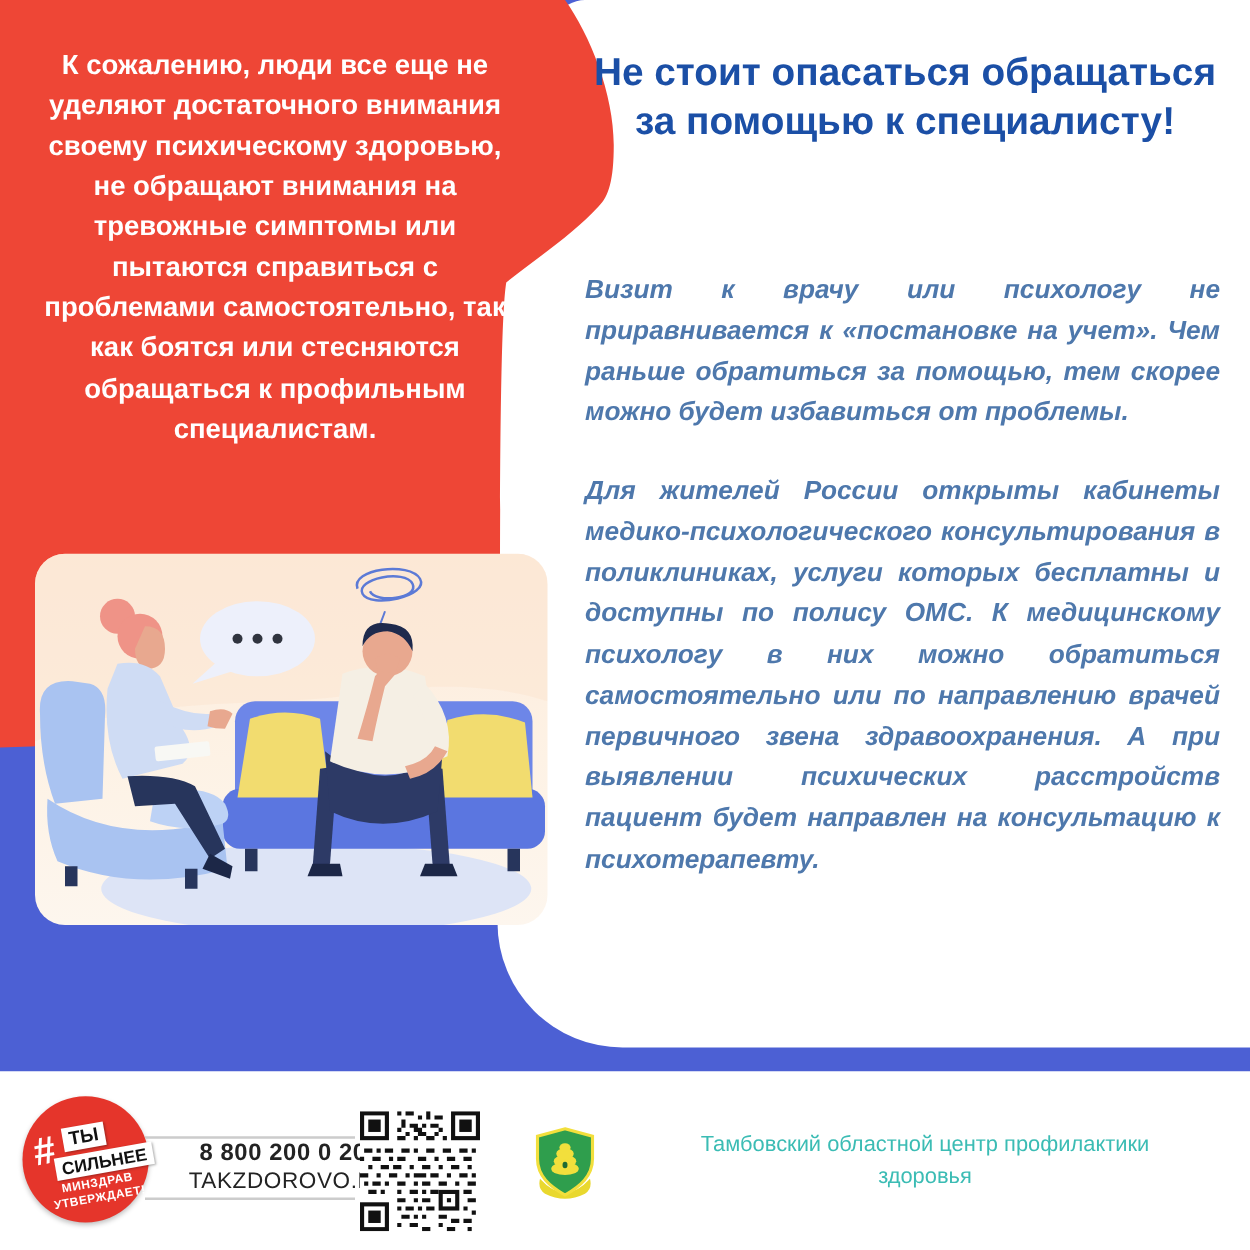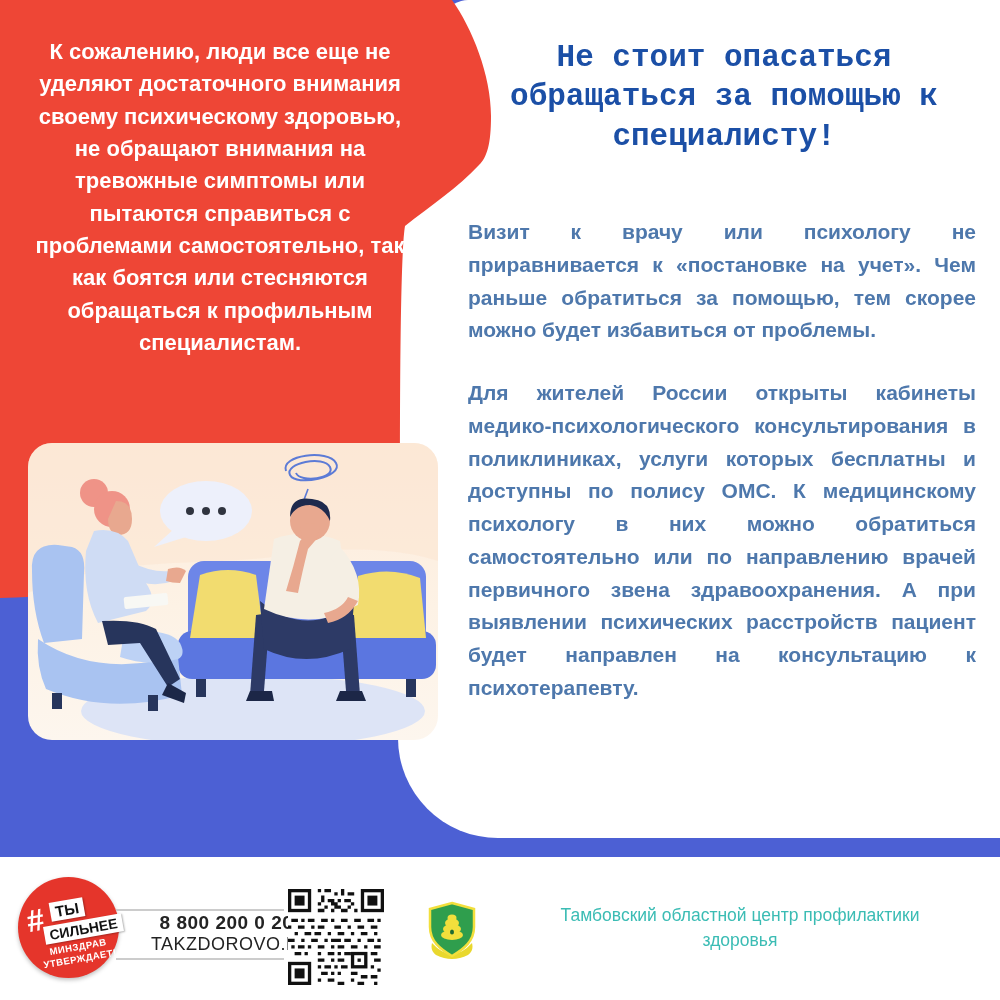--- a/index.html
+++ b/index.html
@@ -12,24 +12,24 @@
 
   
   .red-blob{position:absolute;left:0;top:0;width:500px;height:660px;}
 
   
   .quote{position:absolute;left:28px;top:36px;width:384px;color:#ffffff;
     font-size:22px;font-weight:700;line-height:1.47;text-align:center;}
 
   
   .heading{position:absolute;left:468px;top:38px;width:512px;color:#1b4fa6;
-    font-size:31px;font-weight:700;line-height:1.27;text-align:center;font-family:Liberation Mono, monospace;}
+    font-size:31px;font-weight:700;line-height:1.27;text-align:center;}
   .bodytext{position:absolute;left:468px;top:216px;width:508px;color:#4e78ac;
     font-size:21px;font-weight:600;line-height:1.56;text-align:justify;}
-  .bodytext p{margin:0 0 30px 0;}
+  .bodytext p{margin:0 0 30px 0;font-style:italic;}
 
   
   .illo-card{position:absolute;left:28px;top:443px;width:410px;height:297px;border-radius:24px;
     overflow:hidden;background:linear-gradient(180deg,#fdeada 0%,#fdf2e5 55%,#fdf6ee 100%);}
   .illo-card svg{display:block;}
 
   
   .footer{position:absolute;left:0;top:857px;width:1000px;height:143px;background:#ffffff;}
   .badge{position:absolute;left:18px;top:20px;width:101px;height:101px;border-radius:50%;
     background:#e5352b;box-shadow:0 2px 4px rgba(0,0,0,.25);}

